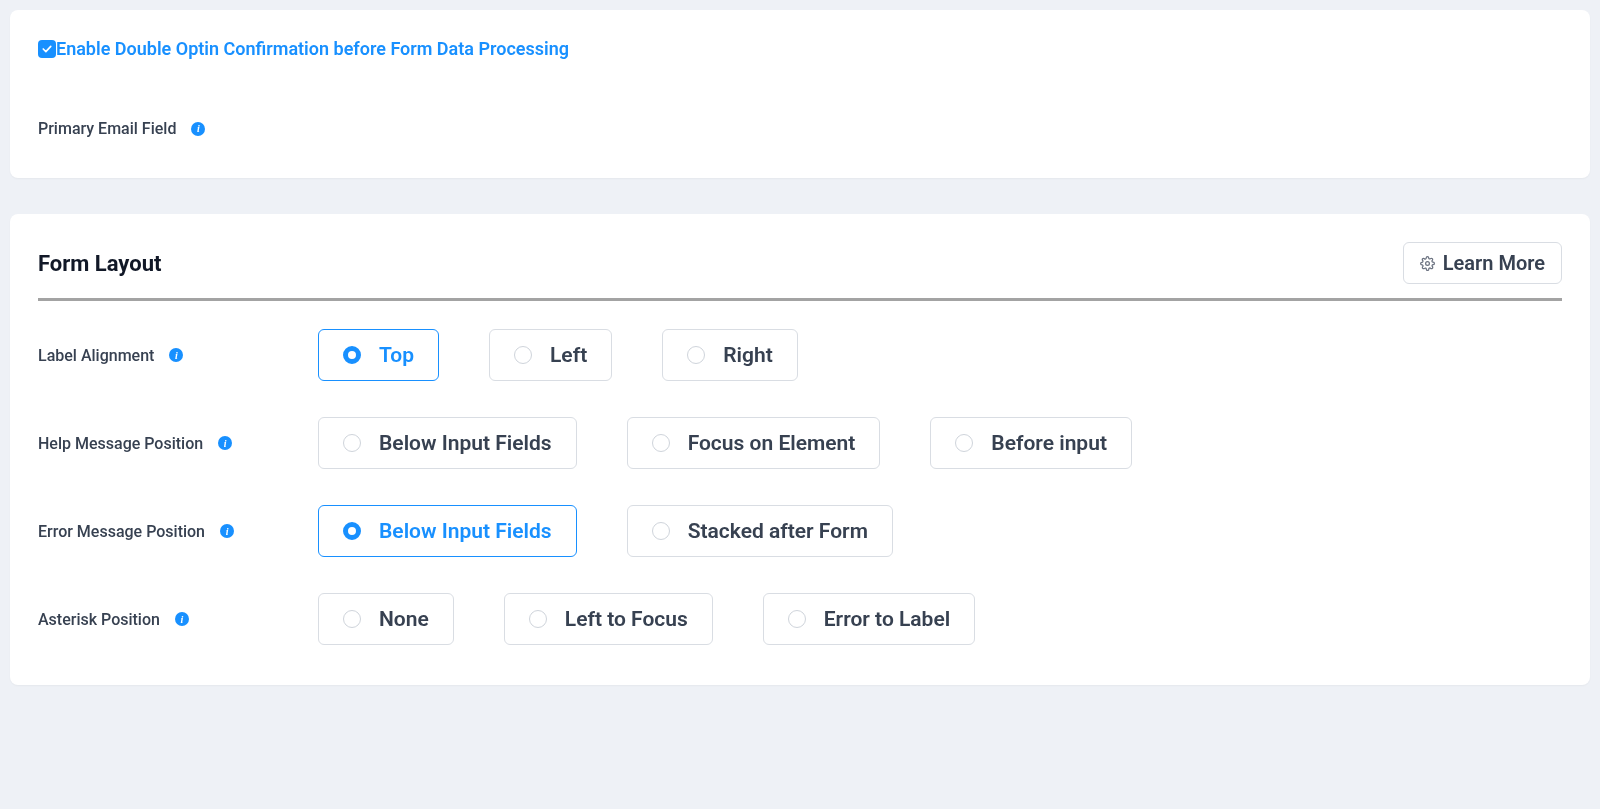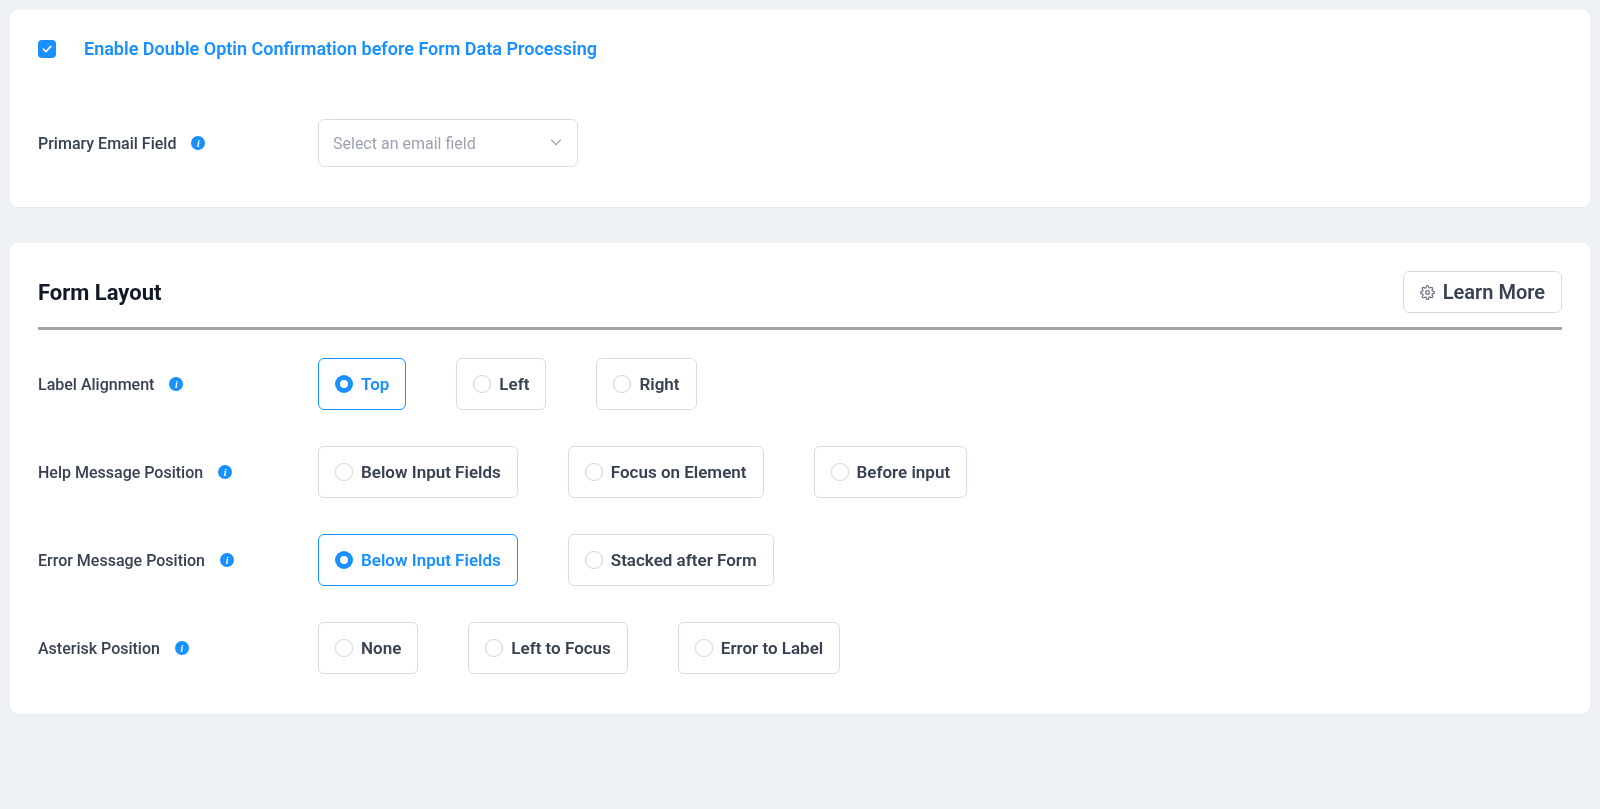--- a/index.html
+++ b/index.html
@@ -15,21 +15,21 @@
     background: #fff;
     border-radius: 8px;
     padding: 28px 28px 40px 28px;
     margin-bottom: 36px;
     box-shadow: 0 1px 2px rgba(0,0,0,0.04);
   }
   .card.last { margin-bottom: 10px; }
   .checkbox-row {
     display: flex;
     align-items: center;
-    gap: 28px;
+    gap: 0;
     margin-bottom: 60px;
   }
   .checkbox {
     width: 18px;
     height: 18px;
     border-radius: 4px;
     background: #1890ff;
     display: flex;
     align-items: center;
     justify-content: center;
@@ -119,26 +119,26 @@
   }
   .options-row {
     display: flex;
     flex-wrap: wrap;
     gap: 50px;
   }
   .option-btn {
     border: 1px solid #d9dde3;
     border-radius: 6px;
     background: #fff;
-    padding: 0 16px;
+    padding: 0 24px;
     height: 52px;
     display: flex;
     align-items: center;
-    gap: 8px;
-    font-size: 17px;
+    gap: 18px;
+    font-size: 21px;
     font-weight: 600;
     color: #374151;
     cursor: pointer;
     white-space: nowrap;
   }
   .option-btn.selected {
     border-color: #1890ff;
     color: #1890ff;
   }
   .radio-dot {
@@ -168,28 +168,20 @@
           <path d="M3 8 L6.5 11.5 L13 4.5" stroke="#fff" stroke-width="2.2" fill="none" stroke-linecap="round" stroke-linejoin="round"></path>
         </svg>
     </div>
     <span class="checkbox-label">Enable Double Optin Confirmation before Form Data Processing</span>
   </div>
 
   <div class="form-row">
     <div class="row-label">
       <span>Primary Email Field</span>
       <span class="info-icon">i</span>
-    </div>
-    <div class="select-box">
-      <span>Select an email field</span>
-      <span class="chev">
-        <svg width="14" height="14" viewBox="0 0 16 16">
-            <path d="M3 6 L8 11 L13 6" stroke="#9ca3af" stroke-width="1.5" fill="none" stroke-linecap="round" stroke-linejoin="round"></path>
-          </svg>
-      </span>
     </div>
   </div>
 </div>
 
 <div class="card last">
   <div class="section-header">
     <div class="section-title">Form Layout</div>
     <div class="learn-more-btn">
       <span class="gear-icon">
         <svg viewBox="0 0 24 24" fill="none" stroke="#6b7280" stroke-width="2">

